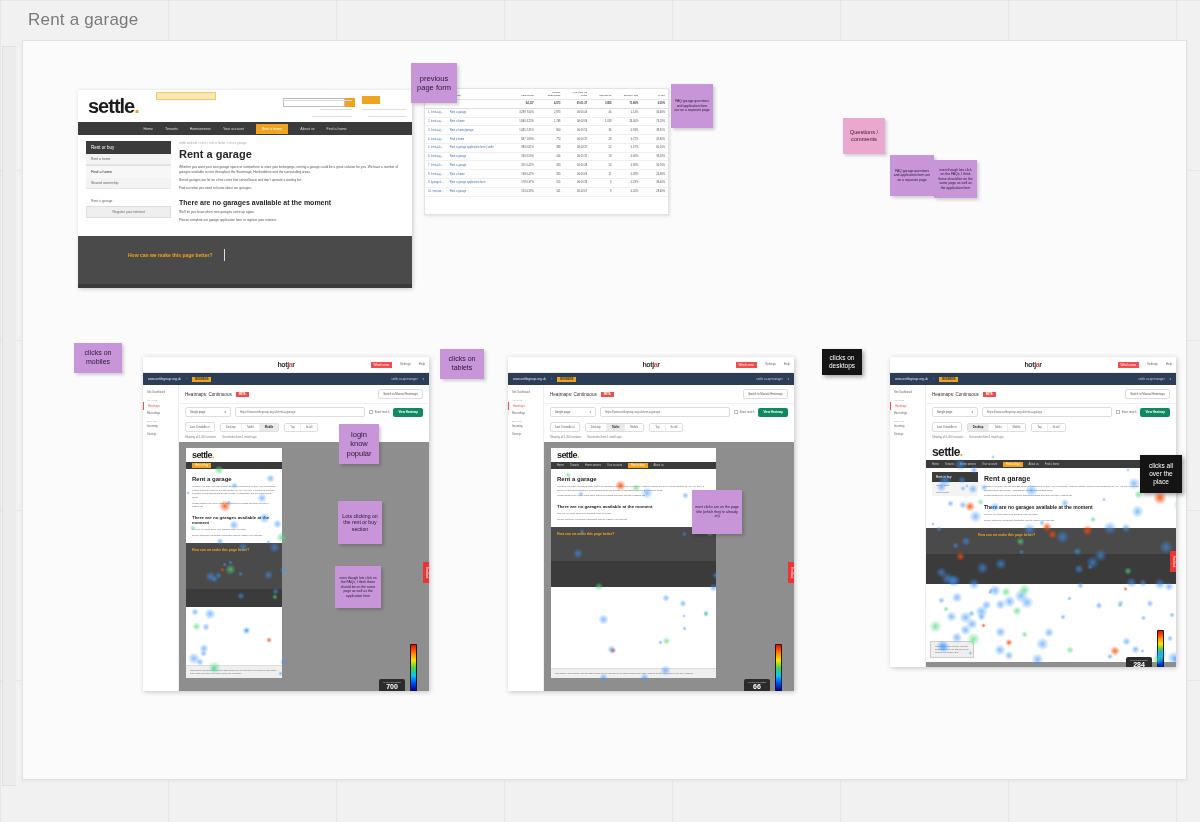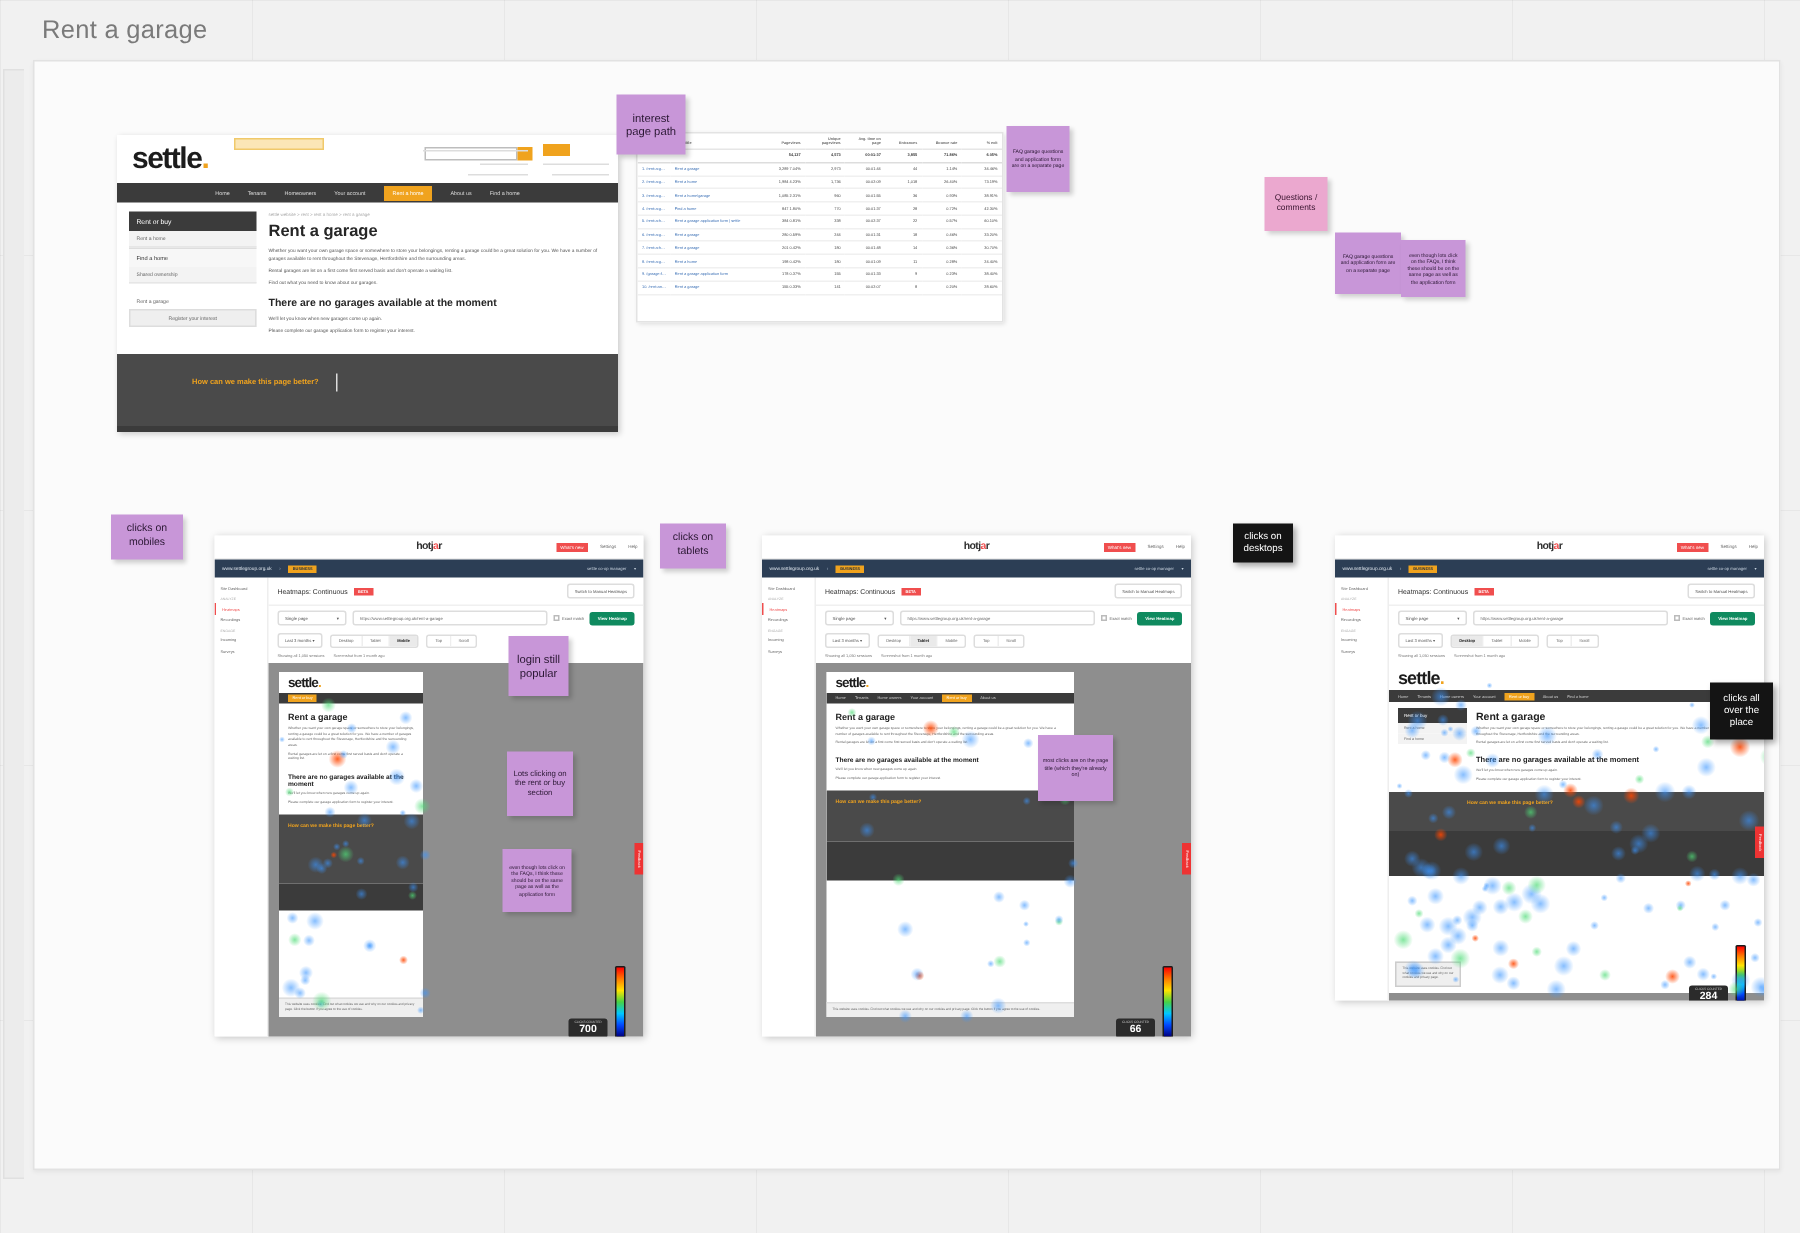--- a/index.html
+++ b/index.html
@@ -419,21 +419,21 @@
           <td class="n">141</td>
           <td class="n">00:02:07</td>
           <td class="n">8</td>
           <td class="n">0.20%</td>
           <td class="n">28.60%</td>
         </tr>
       </tbody>
   </table>
 </div>
 
-<div class="note" style="left:411px; top:63px; width:46px; height:40px; font-size:7.5px;">interest page path</div>
+<div class="note" style="left:411px; top:63px; width:46px; height:40px; font-size:7.5px;">previous page form</div>
 
 <div class="note tiny" style="left:671px; top:84px; width:42px; height:44px;">FAQ garage questions and application form are on a separate page</div>
 
 <div class="note pink" style="left:843px; top:118px; width:42px; height:36px; font-size:5.6px;">Questions / comments</div>
 
 <div class="note tiny" style="left:890px; top:155px; width:44px; height:41px;">FAQ garage questions and application form are on a separate page</div>
 
 <div class="note tiny" style="left:934px; top:160px; width:43px; height:38px;">even though lots click on the FAQs, I think these should be on the same page as well as the application form</div>
 
 <div class="hj" style="left:143px; top:357px; width:286px; height:334px;">
@@ -930,21 +930,21 @@
     </div>
   </div>
 </div>
 
 <div class="note" style="left:74px; top:343px; width:48px; height:30px; font-size:7px;">clicks on mobiles</div>
 
 <div class="note" style="left:440px; top:349px; width:44px; height:30px; font-size:7px;">clicks on tablets</div>
 
 <div class="note black" style="left:822px; top:349px; width:40px; height:26px; font-size:6.5px;">clicks on desktops</div>
 
-<div class="note" style="left:339px; top:424px; width:40px; height:40px; font-size:7.5px;">login still popular</div>
+<div class="note" style="left:339px; top:424px; width:40px; height:40px; font-size:7.5px;">login know popular</div>
 
 <div class="note" style="left:338px; top:501px; width:44px; height:43px; font-size:5.2px;">Lots clicking on the rent or buy section</div>
 
 <div class="note tiny" style="left:335px; top:566px; width:46px; height:42px;">even though lots click on the FAQs, I think these should be on the same page as well as the application form</div>
 
 <div class="note tiny" style="left:692px; top:490px; width:50px; height:44px; font-size:3.6px;">most clicks are on the page title (which they're already on)</div>
 
 <div class="note black" style="left:1140px; top:455px; width:42px; height:38px; font-size:6.5px;">clicks all over the place</div>
 
 </body></html>

